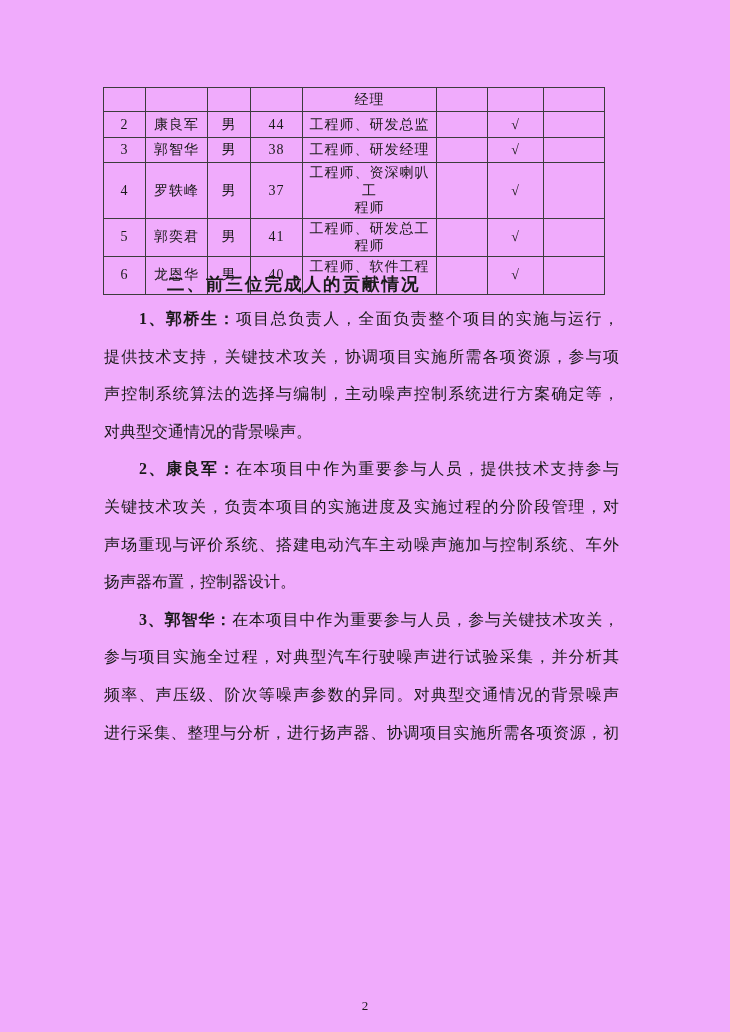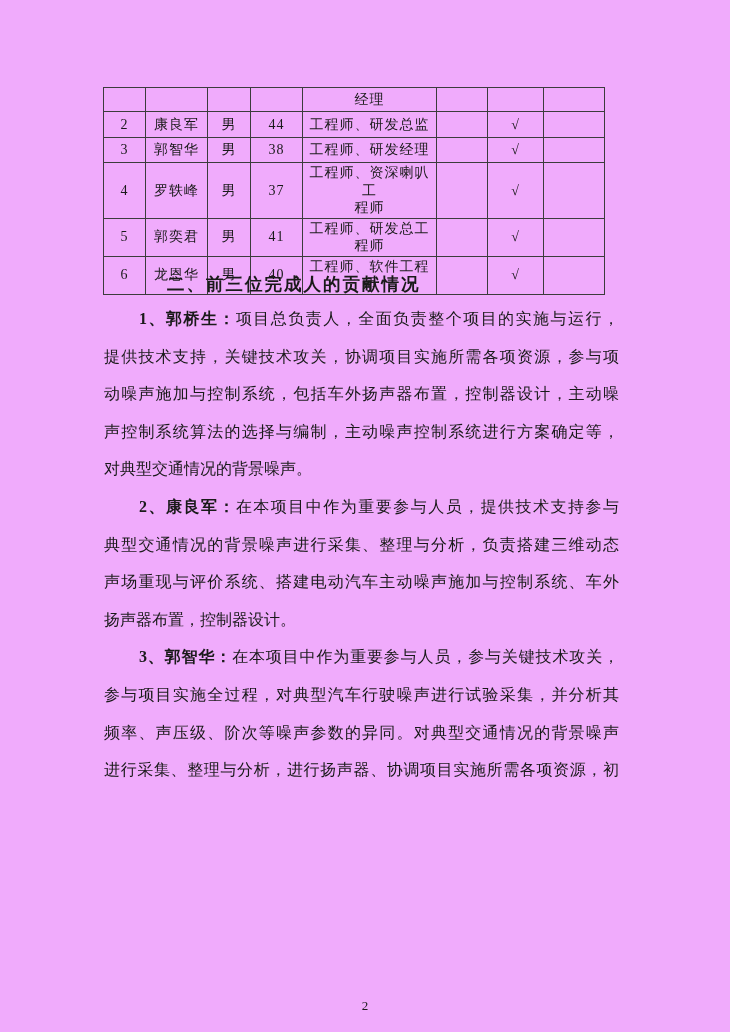--- a/index.html
+++ b/index.html
@@ -152,26 +152,25 @@
     </tr>
   </tbody>
     </table>
 
   <div class="section-heading">二、前三位完成人的贡献情况</div>
 
   <div class="bodytext">
 
     <div class="line first"><span class="lead">1、郭桥生：</span><span>项目总负责人，全面负责整个项目的实施与运行，</span></div>
     <div class="line">提供技术支持，关键技术攻关，协调项目实施所需各项资源，参与项</div>
-    <div class="line">动噪声施加与控制系统，包括车外扬声器布置，控制器设计，主动噪</div>
     <div class="line">声控制系统算法的选择与编制，主动噪声控制系统进行方案确定等，</div>
     <div class="line last">对典型交通情况的背景噪声。</div>
 
     <div class="line first"><span class="lead">2、康良军：</span><span>在本项目中作为重要参与人员，提供技术支持参与</span></div>
-    <div class="line">典型交通情况的背景噪声进行采集、整理与分析，负责搭建三维动态</div>
+    <div class="line">关键技术攻关，负责本项目的实施进度及实施过程的分阶段管理，对</div>
     <div class="line">声场重现与评价系统、搭建电动汽车主动噪声施加与控制系统、车外</div>
     <div class="line last">扬声器布置，控制器设计。</div>
 
     <div class="line first"><span class="lead">3、郭智华：</span><span>在本项目中作为重要参与人员，参与关键技术攻关，</span></div>
     <div class="line">参与项目实施全过程，对典型汽车行驶噪声进行试验采集，并分析其</div>
     <div class="line">频率、声压级、阶次等噪声参数的异同。对典型交通情况的背景噪声</div>
     <div class="line">进行采集、整理与分析，进行扬声器、协调项目实施所需各项资源，初</div>
   </div>
 
   <div class="page-number">2</div>

